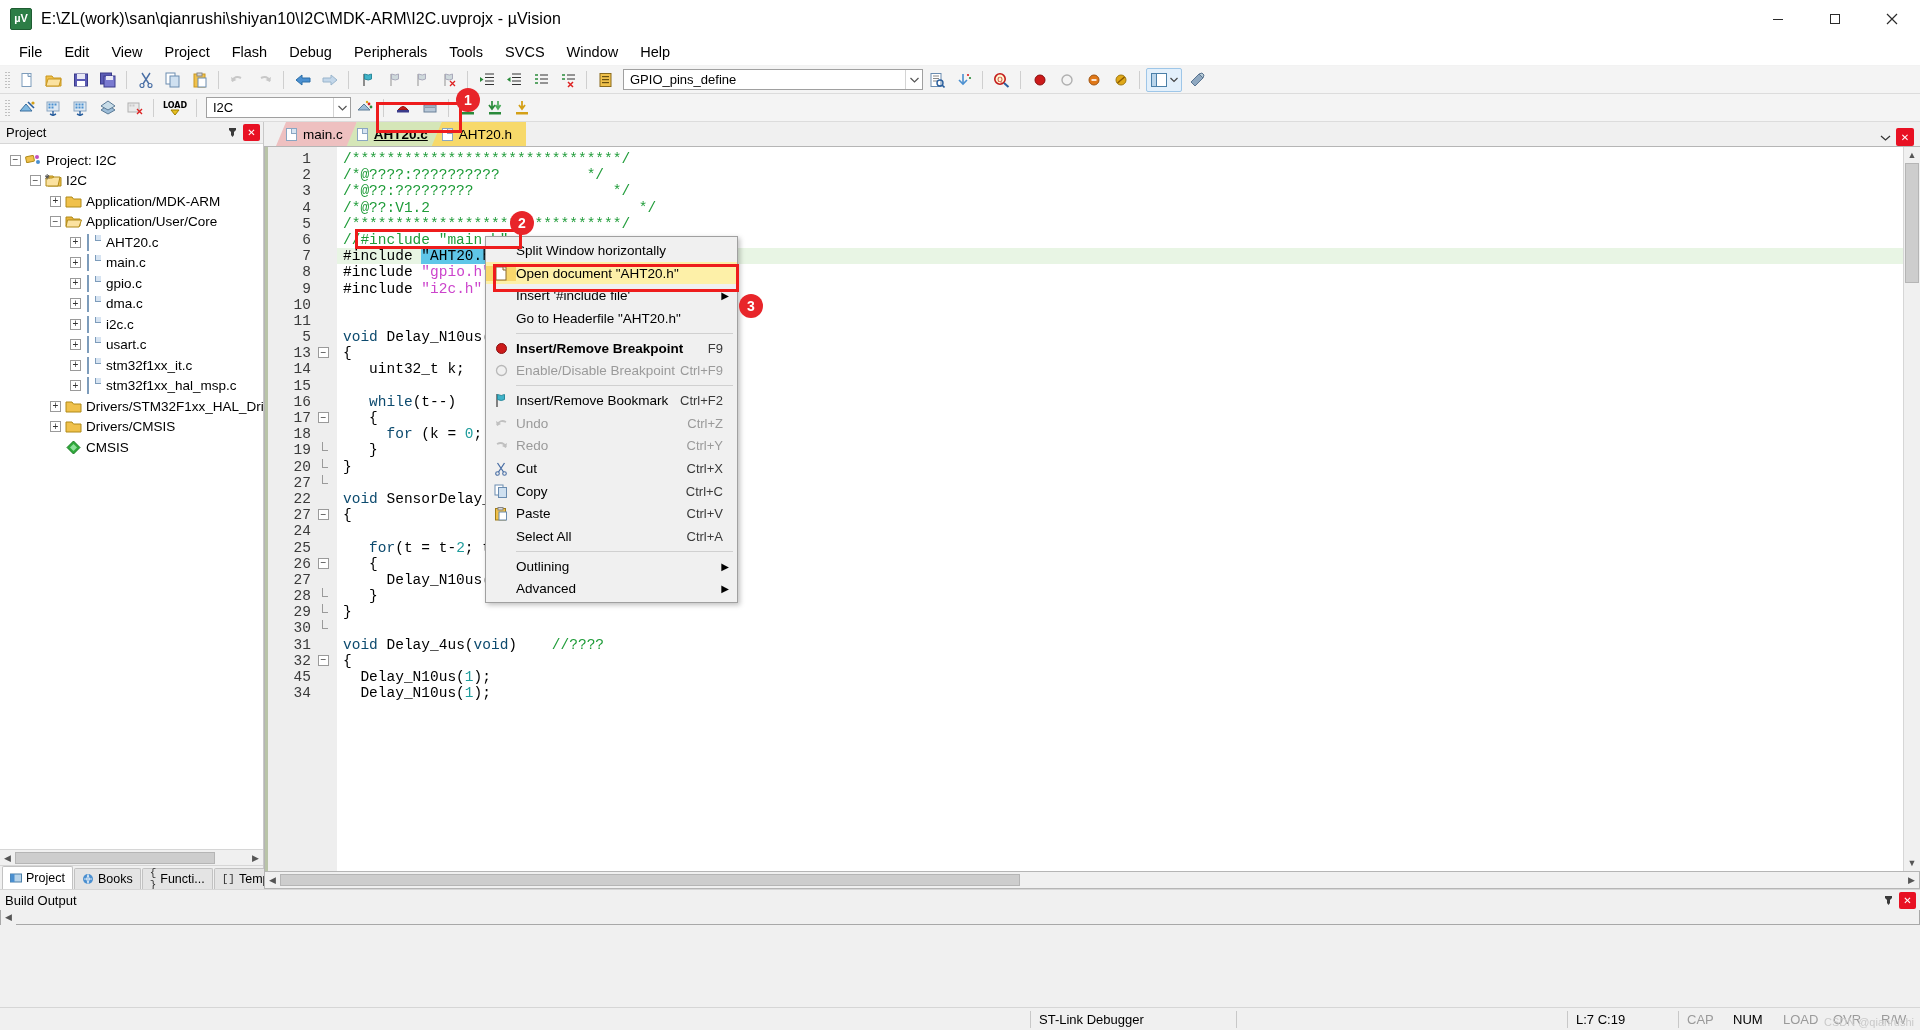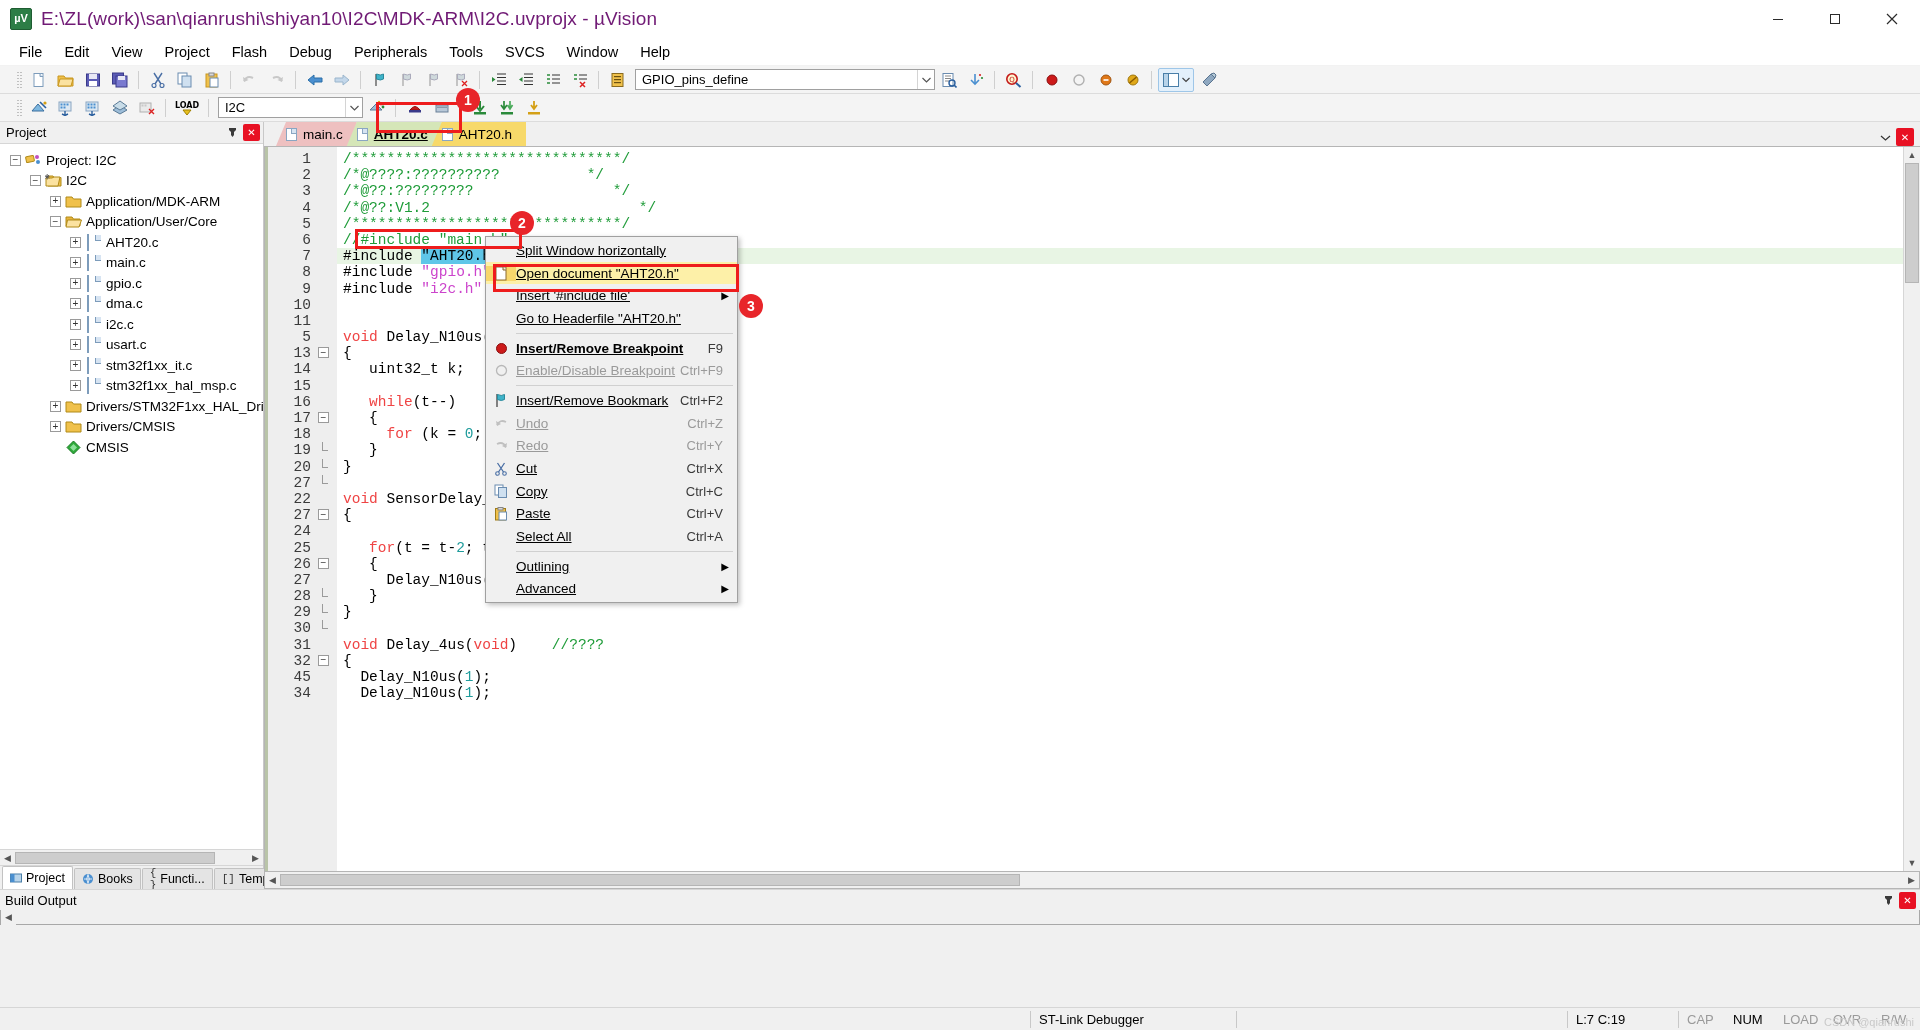--- a/index.html
+++ b/index.html
@@ -16,41 +16,41 @@
   .titlebar {
     height: 38px; background:#ffffff; display:flex; align-items:center;
     border-bottom:1px solid #ffffff; flex:0 0 38px; position:relative;
   }
   .title-icon {
     width:22px; height:22px; margin-left:10px; margin-right:9px;
     background:#2d7d46; border:1px solid #1e5c31; border-radius:2px;
     color:#fff; font-size:11px; font-weight:bold; display:flex;
     align-items:center; justify-content:center; line-height:1;
   }
-  .title-text { font-size:19px; color:#701a75; letter-spacing:0.1px; }
+  .title-text { font-size:16px; color:#000000; letter-spacing:0.1px; }
   .win-buttons { margin-left:auto; display:flex; height:38px; }
   .win-btn {
     width:57px; height:38px; display:flex; align-items:center; justify-content:center;
     font-size:17px; color:#2b2b2b;
   }
   .win-btn svg { display:block; }
 
   
   .menubar {
     height: 28px; background:#ffffff; display:flex; align-items:center;
     padding-left:8px; flex:0 0 28px; border-bottom:1px solid #f2f2f2;
   }
   .menu-item {
     font-size:14.5px; color:#000; padding:4px 11px; cursor:default; white-space:nowrap;
   }
 
   
   .toolbar {
     height:28px; background:#f4f4f4; display:flex; align-items:center;
-    border-bottom:1px solid #dcdcdc; padding-left:16px;
+    border-bottom:1px solid #dcdcdc; padding-left:4px;
   }
   .tb-grip { width:6px; height:20px; margin-right:3px;
     background-image:
       linear-gradient(to bottom, #c0c0c0 1px, transparent 1px),
       linear-gradient(to bottom, #c0c0c0 1px, transparent 1px);
     background-size: 2px 3px;
     background-position: 1px 2px, 4px 2px;
     background-repeat: repeat-y;
   }
   .tbtn {
@@ -162,21 +162,21 @@
     color:#3a3a3a; text-align:right; padding-top:4px; padding-right:6px; flex:0 0 52px;
     border-left:3px solid #b9c4a8;
   }
   .fold-col { width:20px; background:#eeeeee; flex:0 0 20px; padding-top:4px; position:relative; }
   .code-lines {
     flex:1; font-family:"Liberation Mono", monospace; font-size:14.5px; color:#000;
     padding-top:4px; white-space:pre; position:relative; min-width:0; overflow:hidden;
   }
   .ln { height:16.2px; line-height:16.2px; }
   .cmt { color:#1f9c39; }
-  .kw { color:#ef4444; }
+  .kw { color:#0c4a6e; }
   .inc-str { color:#cc44cc; }
   .num { color:#1f9c9c; }
   .line-hl { background:#e8f5e4; }
   .sel { background:#5fc6e8; color:#000; }
 
   .fold-mark {
     width:11px; height:11px; border:1px solid #9a9a9a; background:#fff; position:absolute;
     display:flex; align-items:center; justify-content:center; font-size:10px; line-height:8px; color:#333;
   }
   .fold-line { position:absolute; width:1px; background:#9a9a9a; left:5px; }
@@ -219,21 +219,21 @@
   
   .ctxmenu {
     position:absolute; left:485px; top:236px; width:253px; background:#f0f0f0;
     border:1px solid #a0a0a0; box-shadow:2px 2px 5px rgba(0,0,0,.25);
     padding:2px 0; z-index:40; font-size:13.5px;
   }
   .ctx-item {
     height:22.7px; display:flex; align-items:center; color:#000; position:relative; padding-left:0;
   }
   .ctx-item .ic { width:30px; display:flex; align-items:center; justify-content:center; flex:0 0 30px; }
-  .ctx-item .lbl { flex:1; white-space:nowrap;text-decoration:underline; }
+  .ctx-item .lbl { flex:1; white-space:nowrap; }
   .ctx-item .sc { color:#3a3a3a; padding-right:14px; font-size:13px; }
   .ctx-item .arrow { position:absolute; right:8px; font-size:10px; color:#000; }
   .ctx-item.bold .lbl { font-weight:bold; }
   .ctx-item.disabled .lbl, .ctx-item.disabled .sc { color:#9a9a9a; }
   .ctx-item.hl { background:#fdf0a8; }
   .ctx-item.hl .ic { background:#f8d76c; }
   .ctx-sep { height:1px; background:#d0d0d0; margin:3px 4px 3px 30px; }
 
   
   .anno-box { position:absolute; border:3px solid #ee1c1c; z-index:50; pointer-events:none; }

